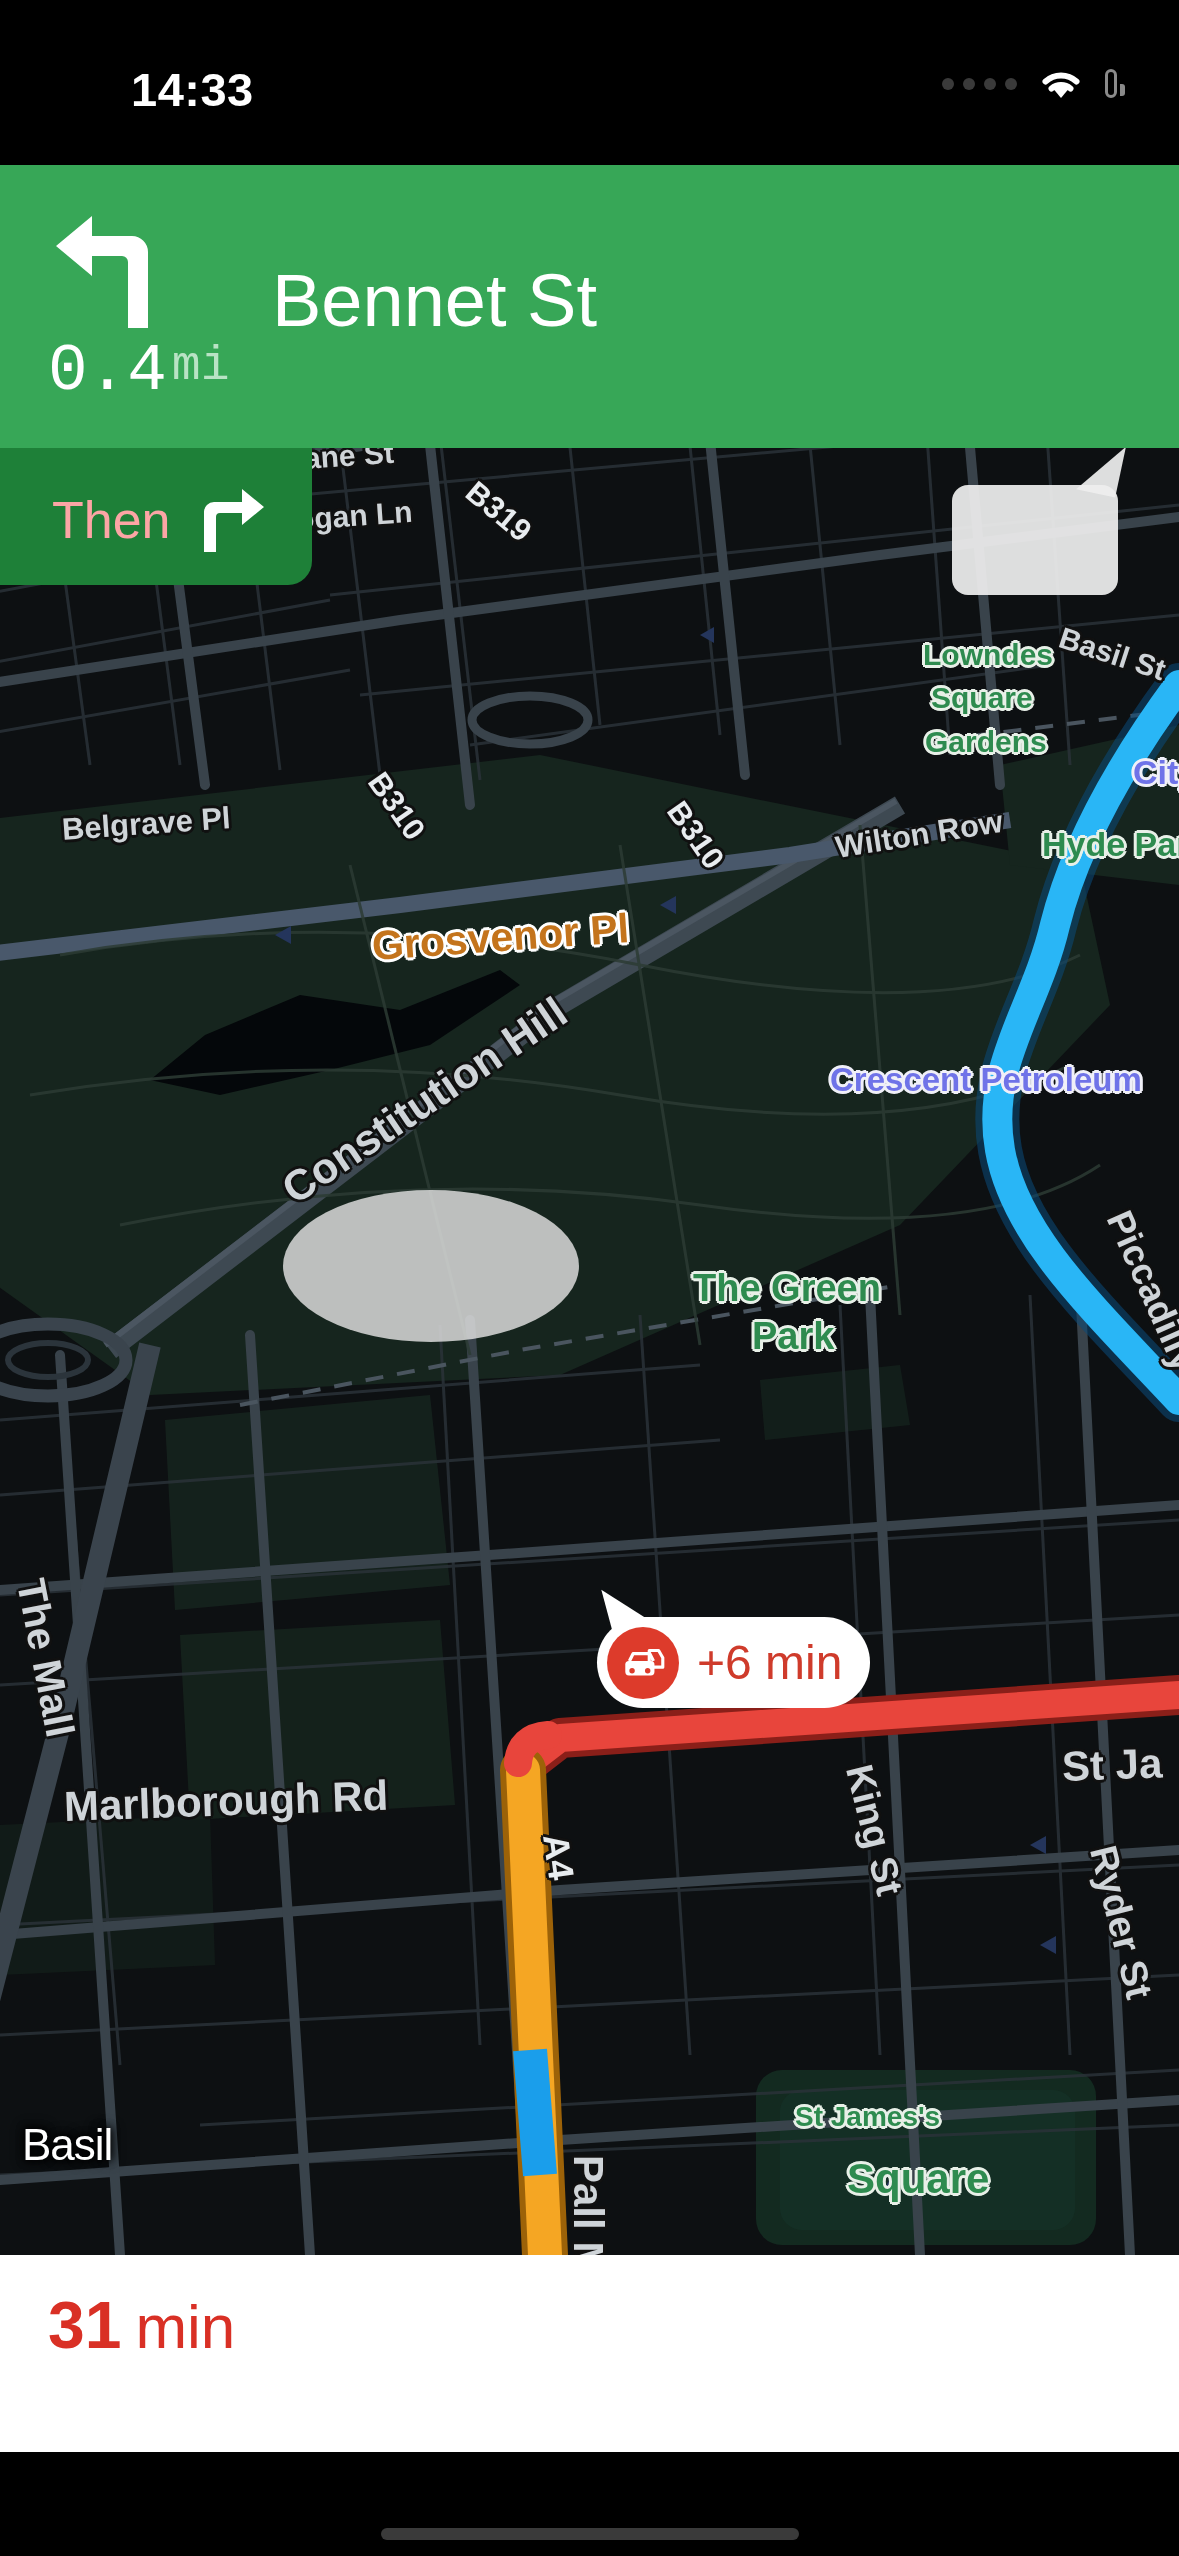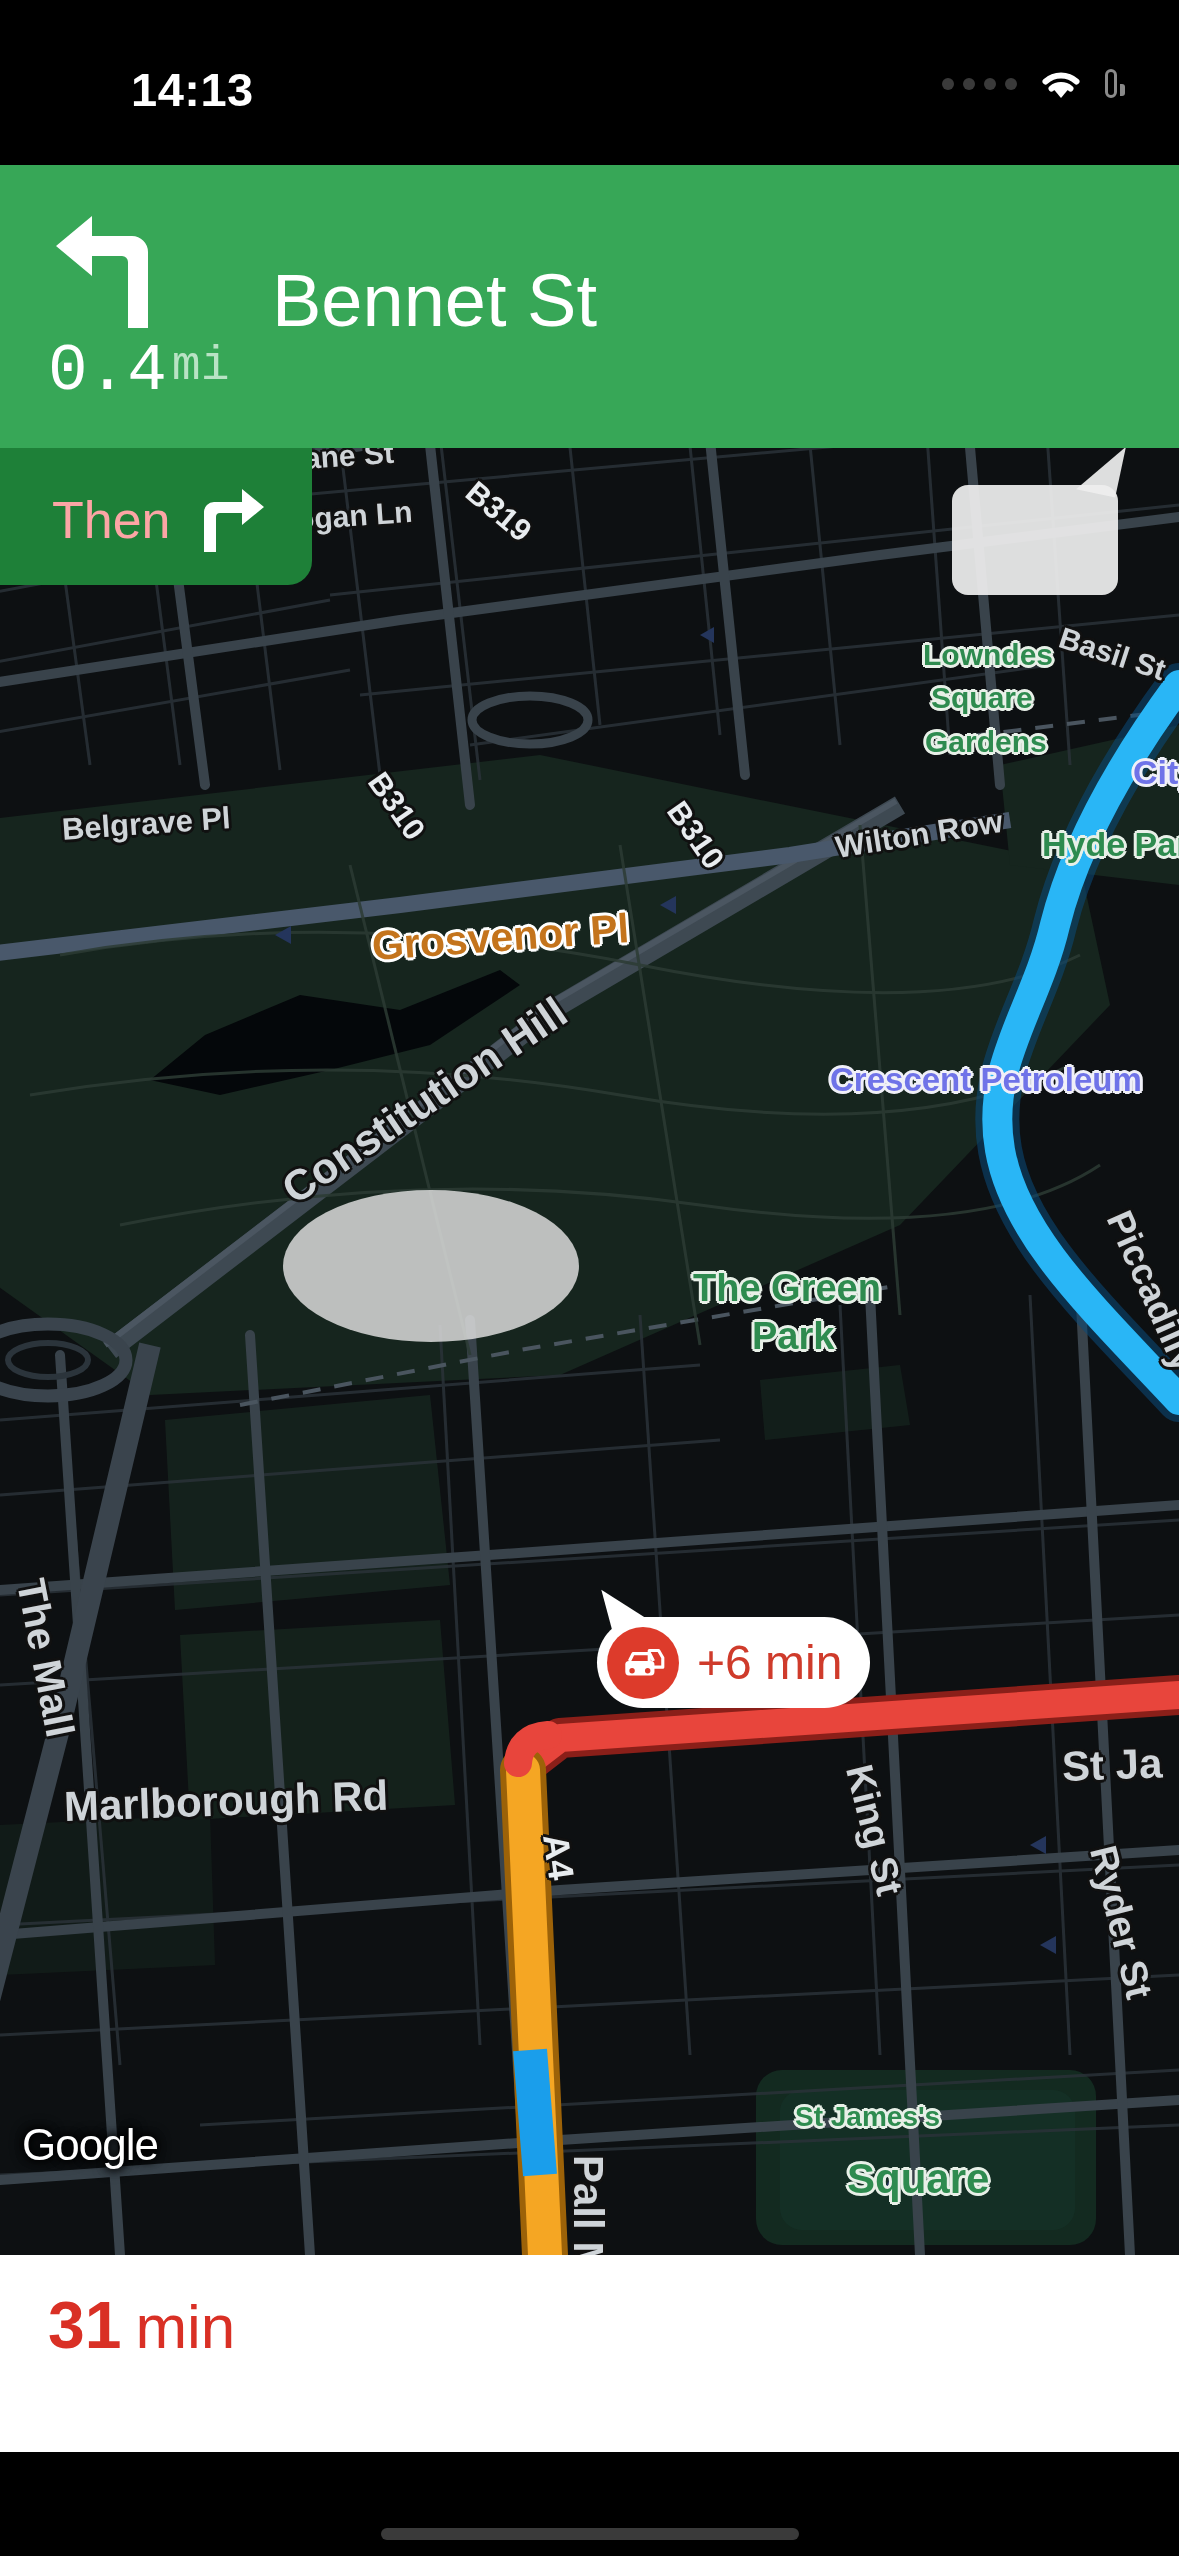--- a/index.html
+++ b/index.html
@@ -280,21 +280,21 @@
     </svg>
 
     <svg id="gas-pin" viewBox="0 0 64 82">
       <path d="M32 82 C32 82 62 48 62 30 A30 30 0 1 0 2 30 C2 48 32 82 32 82 Z" fill="#7b68c9"></path>
       <rect x="18" y="16" width="20" height="28" rx="2.5" fill="#fff"></rect>
       <rect x="21.5" y="19.5" width="13" height="8" rx="1" fill="#7b68c9"></rect>
       <path d="M41 21 l6 0 0 14 a3.5 3.5 0 0 0 7 0 l0 -9 -3 0" stroke="#fff" stroke-width="3.4" fill="none" stroke-linecap="round"></path>
       <rect x="15" y="44" width="26" height="4" rx="2" fill="#fff"></rect>
     </svg>
 
-    <div id="google-logo">Google</div>
+    <div id="google-logo">Basil</div>
   </div>
 
   <div id="alt-route-bubble">
     <span class="tip"></span>
   </div>
   <div id="alt-route-text">
     <div>4 min</div>
     <div>slower</div>
   </div>
 
@@ -306,21 +306,21 @@
         <rect x="7" y="22" width="28" height="14" rx="3.5" fill="#fff"></rect>
         <path d="M11 22 l3.5 -7 h16 l3.5 7" fill="none" stroke="#fff" stroke-width="3.2" stroke-linejoin="round"></path>
         <circle cx="13.5" cy="31.5" r="2.6" fill="#dd3b2b"></circle>
         <circle cx="28.5" cy="31.5" r="2.6" fill="#dd3b2b"></circle>
       </svg>
     </div>
     <span id="traffic-delay">+6 min</span>
   </div>
 
   <div id="status-bar">
-    <div id="status-time">14:13</div>
+    <div id="status-time">14:33</div>
     <div id="status-right">
       <span class="sig-dots">
         <i></i>
           <i></i>
           <i></i>
           <i></i>
       </span>
       <span class="wifi">
         <svg viewBox="0 0 44 32" width="44" height="32">
           <path d="M22 30 l-7.5 -9 a11.5 11.5 0 0 1 15 0 Z" fill="#fff"></path>

